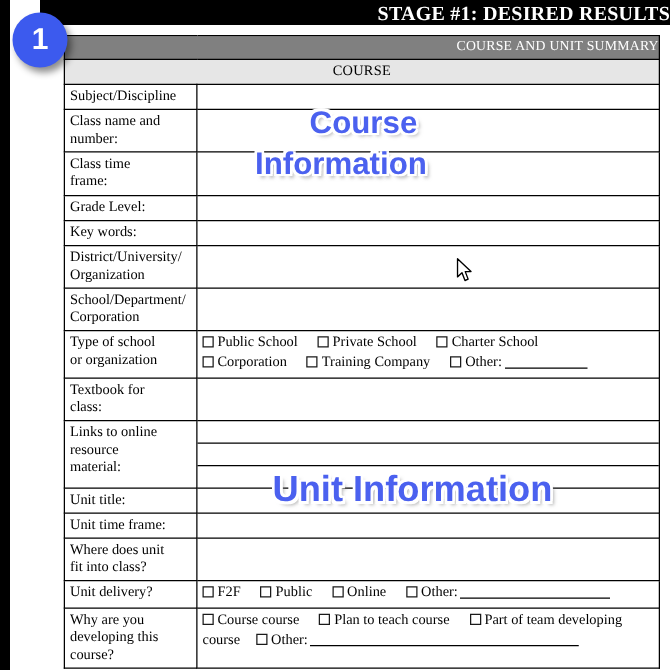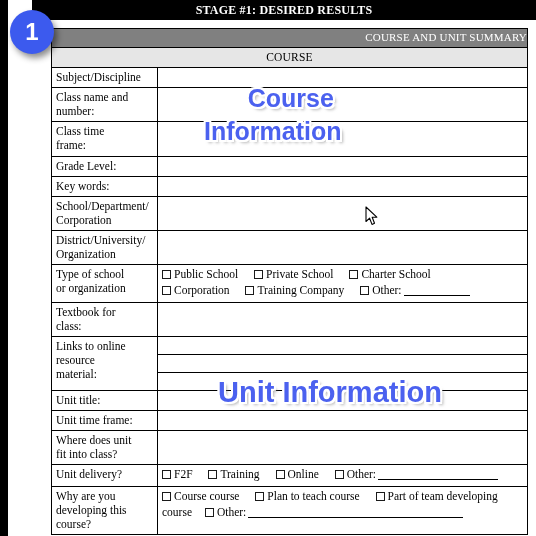--- a/index.html
+++ b/index.html
@@ -39,23 +39,23 @@
     top: 0px;
     width: 504px;
     height: 20px;
     background: #000000;
   }
   .stage-band .stage-label {
     position: absolute;
     left: 0;
     right: 0;
     top: 3px;
-    text-align: center;
+    text-align: right;
     color: #ffffff;
-    font-size: 12px;
+    font-size: 16px;
     font-weight: bold;
     letter-spacing: .2px;
     font-family: "Liberation Serif", serif;
   }
 
   
   .form-table {
     position: absolute;
     left: 43px;
     top: 28px;
@@ -244,26 +244,26 @@
           <td class="col-label">Grade Level:</td>
           <td></td>
         </tr>
 
         <tr class="h-16">
           <td class="col-label">Key words:</td>
           <td></td>
         </tr>
 
         <tr class="h-26">
+          <td class="col-label">District/University/ Organization</td>
+          <td></td>
+        </tr>
+
+        <tr class="h-26">
           <td class="col-label">School/Department/ Corporation</td>
-          <td></td>
-        </tr>
-
-        <tr class="h-26">
-          <td class="col-label">District/University/ Organization</td>
           <td></td>
         </tr>
 
         <tr>
           <td class="col-label">Type of school or organization</td>
           <td>
             <span class="opt-row">
               <span class="opt">
                 <span class="cb"></span><span class="opt-text">Public School</span>
               </span>
@@ -319,21 +319,21 @@
         </tr>
 
         <tr class="h-18">
           <td class="col-label">Unit delivery?</td>
           <td>
             <span class="opt-row">
               <span class="opt">
                 <span class="cb"></span><span class="opt-text">F2F</span>
               </span>
               <span class="opt">
-                <span class="cb"></span><span class="opt-text">Training</span>
+                <span class="cb"></span><span class="opt-text">Public</span>
               </span>
               <span class="opt">
                 <span class="cb"></span><span class="opt-text">Online</span>
               </span>
               <span class="opt">
                 <span class="cb"></span><span class="opt-text">Other:</span><span class="blank-line bl-med"></span>
               </span>
             </span>
           </td>
         </tr>

